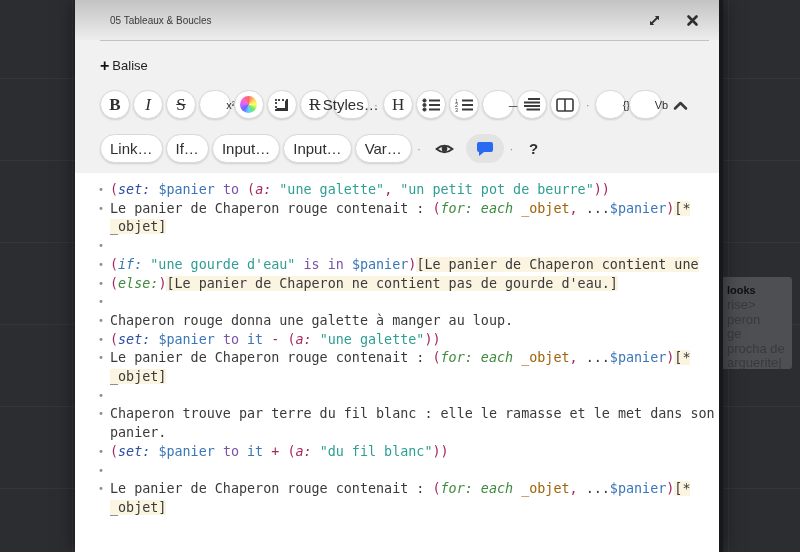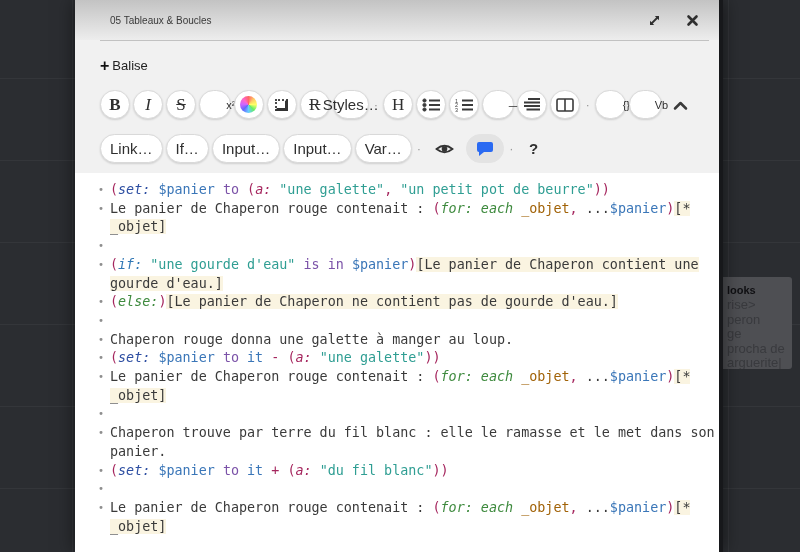--- a/index.html
+++ b/index.html
@@ -249,21 +249,20 @@
         </button>
       </div>
   </div>
 
   <div class="editor" id="editor">
       <div class="line"><span class="bullet">•</span><span class="pr">(</span><span class="mset">set:</span><span class="pl"> </span><span class="var">$panier</span><span class="pl"> </span><span class="op">to</span><span class="pl"> </span><span class="pr">(</span><span class="ma">a:</span><span class="pl"> </span><span class="str">"une galette"</span><span class="pr">,</span><span class="pl"> </span><span class="str">"un petit pot de beurre"</span><span class="pr">))</span></div>
       <div class="line"><span class="bullet">•</span><span class="pl">Le panier de Chaperon rouge contenait : </span><span class="pr">(</span><span class="mgr">for:</span><span class="pl"> </span><span class="mgr">each</span><span class="pl"> </span><span class="tvar">_objet</span><span class="pr">,</span><span class="pl"> ...</span><span class="var">$panier</span><span class="pr">)</span><span class="hook">[*</span></div>
       <div class="line"><span class="bullet"> </span><span class="hook">_objet]</span></div>
       <div class="line"><span class="bullet">•</span>&nbsp;</div>
       <div class="line"><span class="bullet">•</span><span class="pr">(</span><span class="mif">if:</span><span class="pl"> </span><span class="str">"une gourde d'eau"</span><span class="pl"> </span><span class="op">is in</span><span class="pl"> </span><span class="var">$panier</span><span class="pr">)</span><span class="hook">[Le panier de Chaperon contient une</span></div>
-      <div class="line"><span class="bullet"> </span><span class="hook">gourde d'eau.]</span></div>
       <div class="line"><span class="bullet">•</span><span class="pr">(</span><span class="mgr">else:</span><span class="pr">)</span><span class="hook">[Le panier de Chaperon ne contient pas de gourde d'eau.]</span></div>
       <div class="line"><span class="bullet">•</span>&nbsp;</div>
       <div class="line"><span class="bullet">•</span><span class="pl">Chaperon rouge donna une galette à manger au loup.</span></div>
       <div class="line"><span class="bullet">•</span><span class="pr">(</span><span class="mset">set:</span><span class="pl"> </span><span class="var">$panier</span><span class="pl"> </span><span class="op">to</span><span class="pl"> </span><span class="var">it</span><span class="pl"> </span><span class="pr">-</span><span class="pl"> </span><span class="pr">(</span><span class="ma">a:</span><span class="pl"> </span><span class="str">"une galette"</span><span class="pr">))</span></div>
       <div class="line"><span class="bullet">•</span><span class="pl">Le panier de Chaperon rouge contenait : </span><span class="pr">(</span><span class="mgr">for:</span><span class="pl"> </span><span class="mgr">each</span><span class="pl"> </span><span class="tvar">_objet</span><span class="pr">,</span><span class="pl"> ...</span><span class="var">$panier</span><span class="pr">)</span><span class="hook">[*</span></div>
       <div class="line"><span class="bullet"> </span><span class="hook">_objet]</span></div>
       <div class="line"><span class="bullet">•</span>&nbsp;</div>
       <div class="line"><span class="bullet">•</span><span class="pl">Chaperon trouve par terre du fil blanc : elle le ramasse et le met dans son</span></div>
       <div class="line"><span class="bullet"> </span><span class="pl">panier.</span></div>
       <div class="line"><span class="bullet">•</span><span class="pr">(</span><span class="mset">set:</span><span class="pl"> </span><span class="var">$panier</span><span class="pl"> </span><span class="op">to</span><span class="pl"> </span><span class="var">it</span><span class="pl"> </span><span class="pr">+</span><span class="pl"> </span><span class="pr">(</span><span class="ma">a:</span><span class="pl"> </span><span class="str">"du fil blanc"</span><span class="pr">))</span></div>

